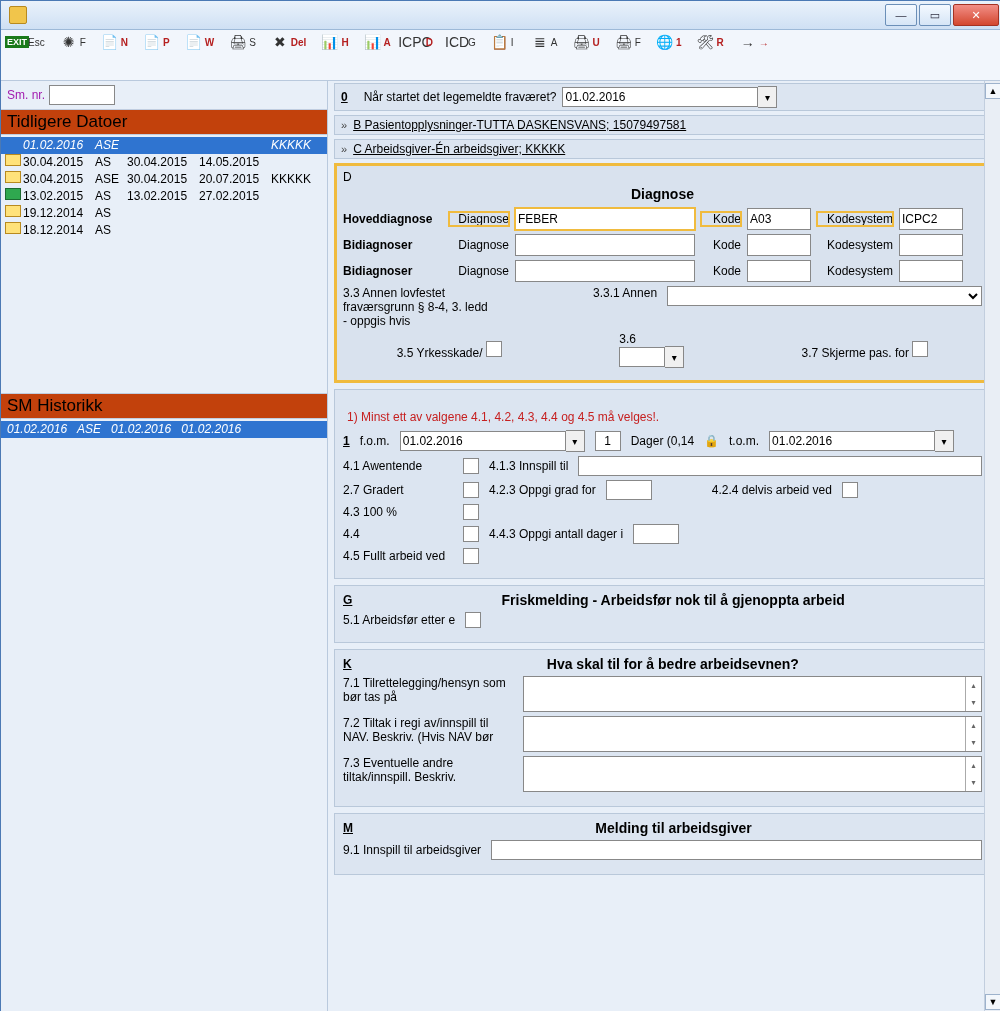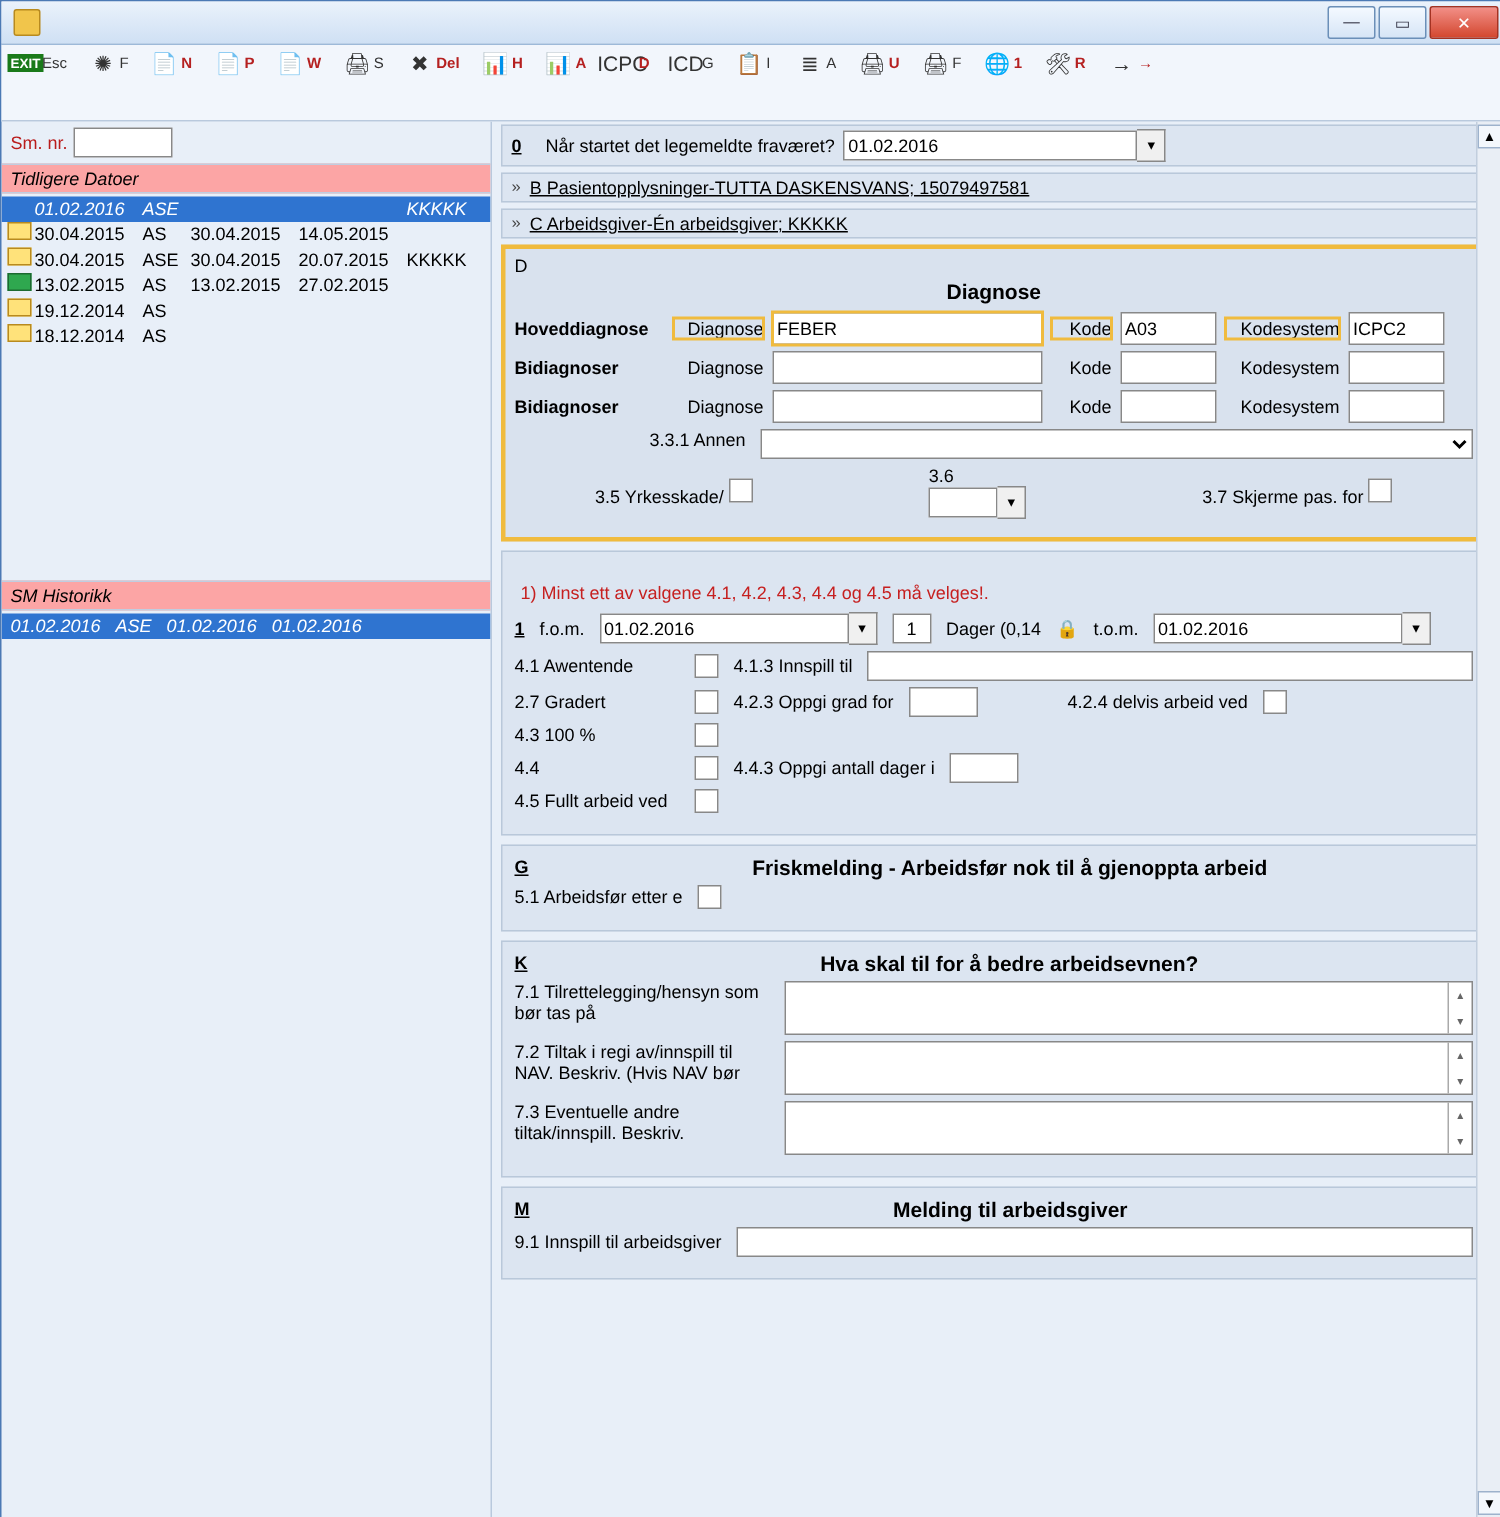--- a/index.html
+++ b/index.html
@@ -12,22 +12,22 @@
 .winbtn.close{background:linear-gradient(#f28f87,#d3472f);color:#fff;border-color:#a43222;width:44px;}
 .toolbar{height:46px;background:#f2f6fc;border-bottom:1px solid #b9c9dd;display:flex;align-items:flex-start;padding:2px 6px;gap:14px;overflow:hidden;}
 .tbitem{display:flex;align-items:center;gap:1px;min-width:26px;font-size:10px;color:#333;}
 .tbitem .i{width:20px;height:20px;display:flex;align-items:center;justify-content:center;font-size:14px;}
 .tbitem .lbl.red{color:#b52020;font-weight:bold;}
 .body{flex:1;display:flex;overflow:hidden;}
 .left{width:326px;border-right:1px solid #b9c9dd;display:flex;flex-direction:column;overflow:hidden;}
 .right{flex:1;display:flex;flex-direction:column;overflow:hidden;position:relative;}
 .field-row{display:flex;align-items:center;gap:4px;padding:4px 6px;}
 .input{background:#fff;border:1px solid #888;height:18px;padding:0 2px;font:inherit;}
-.small-label{color:#b91c1c;}
-.section-head{background:#fca5a5;border-top:1px solid #c0cde0;border-bottom:1px solid #c0cde0;padding:2px 6px;font-size:12px;font-style:italic;}
+.small-label{color:#a21caf;}
+.section-head{background:#c2410c;border-top:1px solid #c0cde0;border-bottom:1px solid #c0cde0;padding:2px 6px;font-size:17px;}
 .list{flex:0 0 auto;padding:2px 0;font-size:12px;line-height:17px;}
 .list .row{display:grid;grid-template-columns:16px 70px 30px 70px 70px 50px;gap:2px;align-items:center;padding:0 4px;white-space:nowrap;}
 .list .row.selected{background:#2f74d0;color:#fff;}
 .mail-ico{width:14px;height:10px;border:1px solid #b88a1f;background:#ffe27a;display:inline-block;}
 .mail-ico.green{background:#2fa84f;border-color:#1c6a31;}
 .hist{flex:1;}
 .hist .row2{display:flex;gap:10px;padding:0 6px;}
 .right-inner{flex:1;overflow-y:auto;overflow-x:hidden;padding:2px 10px 10px 6px;}
 .bar{background:#dce5f1;border:1px solid #b9c8da;margin:4px 0;padding:2px 6px;display:flex;align-items:center;gap:6px;font-size:12px;}
 .bar .chev{font-size:11px;color:#444;}
@@ -265,20 +265,21 @@
             <span class="lab1">Bidiagnoser</span>
             <span class="lab2">Diagnose</span>
             <input class="input" style="">
             <span class="lab2">Kode</span>
             <input class="input" style="">
             <span class="lab2">Kodesystem</span>
             <input class="input" style="">
           </div>
 
           <div class="row-flex" style="align-items:flex-start">
+            <span style="max-width:150px;font-size:12px">3.3 Annen lovfestet fraværsgrunn § 8-4, 3. ledd - oppgis hvis</span>
             <span style="margin-left:90px">3.3.1 Annen</span>
             <select class="input" style="flex:1;height:20px"></select>
           </div>
           <div class="row-flex" style="justify-content:space-around">
             <span><span>3.5 Yrkesskade/</span> <span class="ck"></span></span>
             <span><span>3.6</span>
               <span class="date-input">
                   <input class="input" style="width: 40px;">
                   <span class="date-btn">▾</span>
                 </span>

